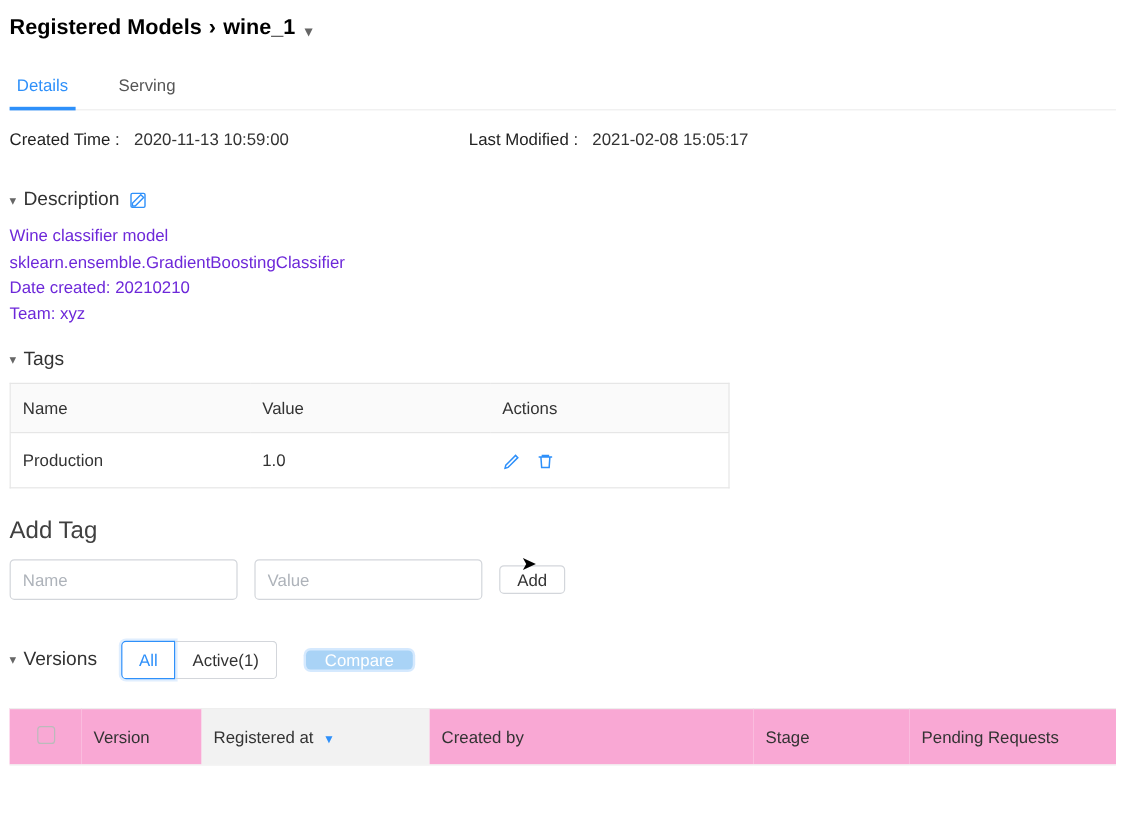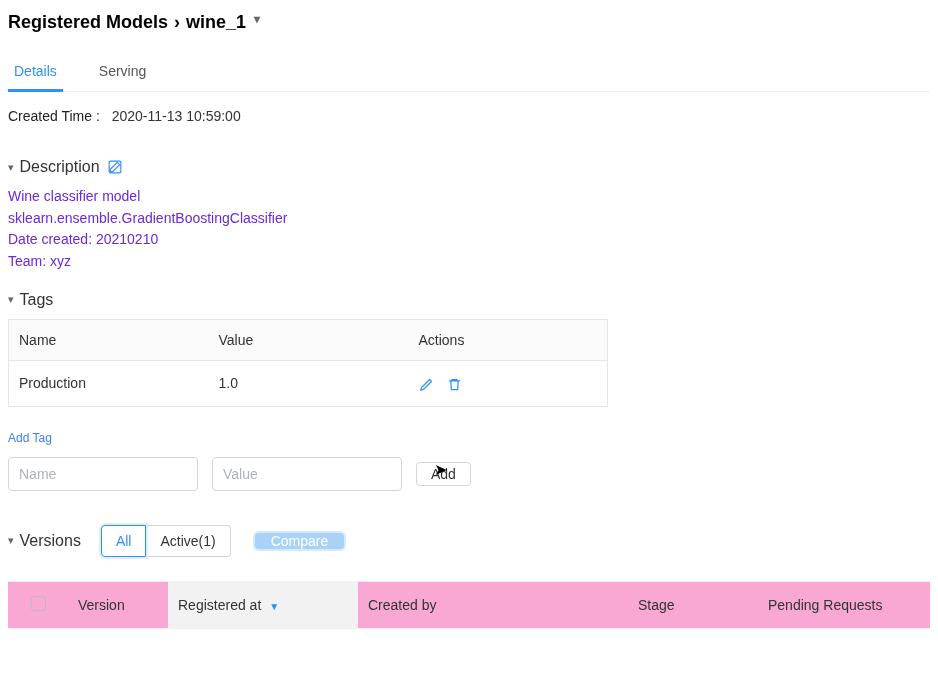--- a/index.html
+++ b/index.html
@@ -6,21 +6,21 @@
     body {
       font-family: -apple-system, BlinkMacSystemFont, "Segoe UI", Helvetica, Arial, sans-serif;
       font-size: 14px;
       color: #333;
       background: #fff;
       padding: 8px;
       width: 938px;
     }
     .breadcrumb {
       display: flex;
-      align-items: flex-start;
+      align-items: flex-end;
       gap: 6px;
       font-size: 18px;
       font-weight: 700;
       color: #000;
       padding: 4px 0 12px 0;
     }
     .breadcrumb .chev { font-weight: 700; }
     .breadcrumb .caret { font-size: 12px; color: #666; margin-left: 2px; }
     .tabs {
       display: flex;
@@ -107,21 +107,21 @@
     .btn {
       height: 24px;
       padding: 0 14px;
       border: 1px solid #d3d6db;
       border-radius: 4px;
       background: #fff;
       font-size: 14px;
       color: #333;
       cursor: pointer;
     }
-    .add-tag-heading { font-size: 12px; margin-top: 24px; color:#3b82f6;}
+    .add-tag-heading { font-size: 20px; margin-top: 24px; color:#404040;}
     .versions-row { display:flex; align-items:center; gap:12px; margin-top: 34px;}
     .pill-group { display:flex; }
     .pill {
       padding: 7px 14px;
       border: 1px solid #d3d6db;
       font-size: 14px;
       cursor:pointer;
     }
     .pill.left { border-radius: 4px 0 0 4px; }
     .pill.right { border-radius: 0 4px 4px 0; border-left:none; }
@@ -171,20 +171,24 @@
 
 <div class="tabs">
   <div class="tab active">Details</div>
   <div class="tab">Serving</div>
 </div>
 
 <div class="meta-row">
   <div>
     <span class="meta-label">Created Time :</span>
     <span>2020-11-13 10:59:00</span>
+  </div>
+  <div>
+    <span class="meta-label">Last Modified :</span>
+    <span>2021-02-08 15:05:17</span>
   </div>
 </div>
 
 <div class="section-header">
   <span class="caret-dn">▾</span>
   <span>Description</span>
   <span class="edit-link">
     <svg width="14" height="14" viewBox="0 0 24 24" fill="none" stroke="#2e90fa" stroke-width="2">
         <path d="M4 20h4L20 8l-4-4L4 16v4z"></path>
         <rect x="2" y="2" width="20" height="20" rx="2" fill="none"></rect>

